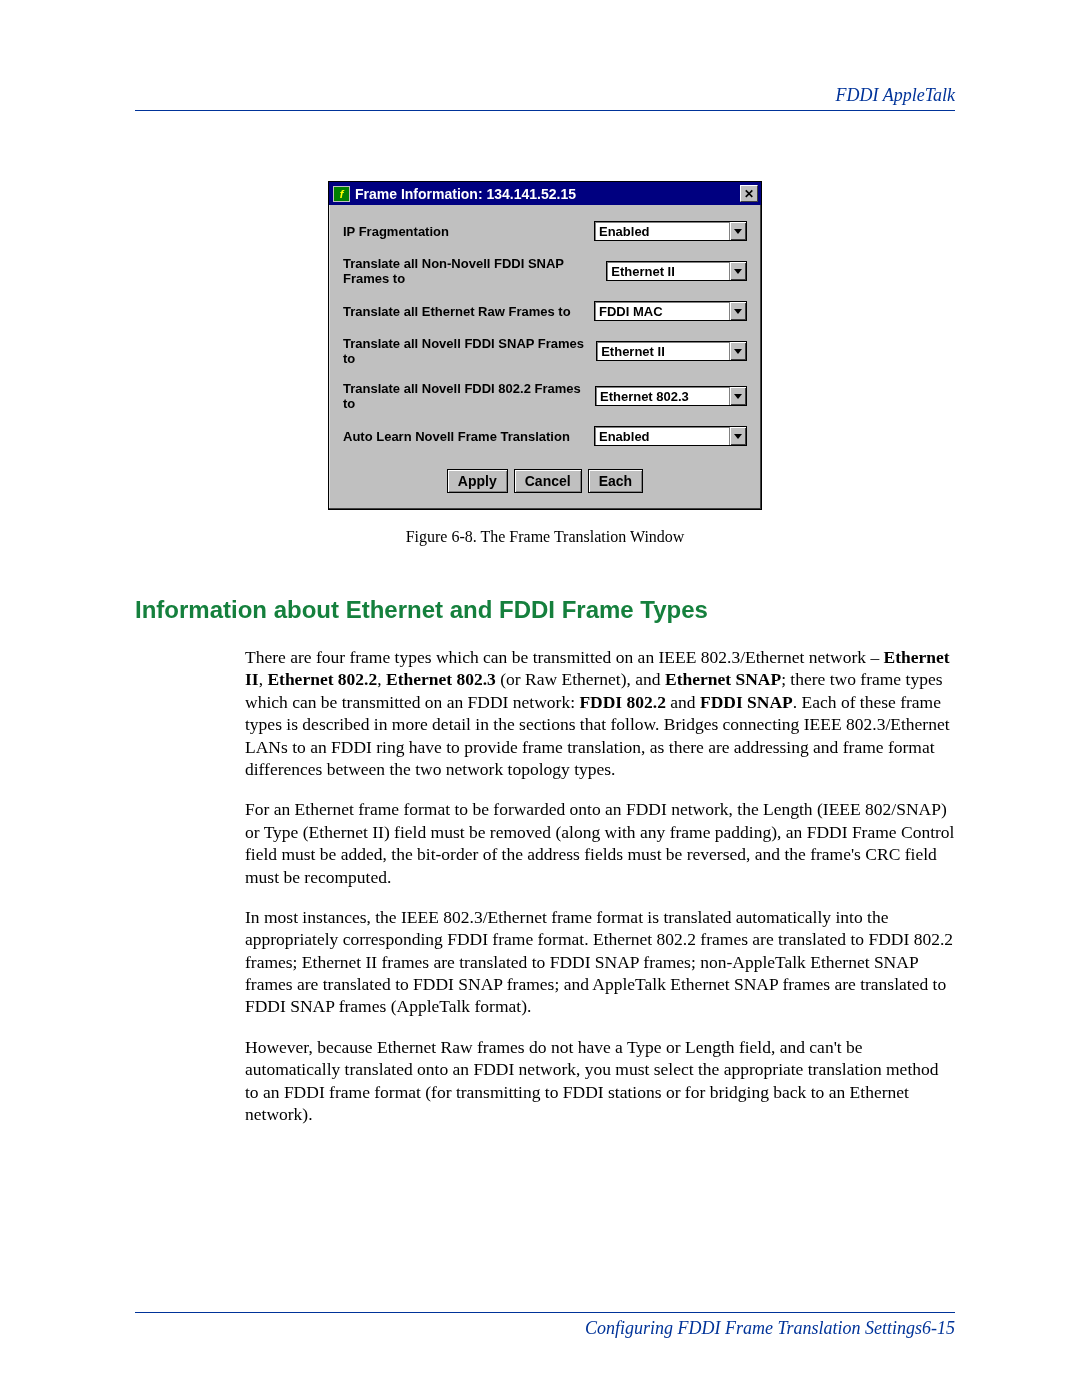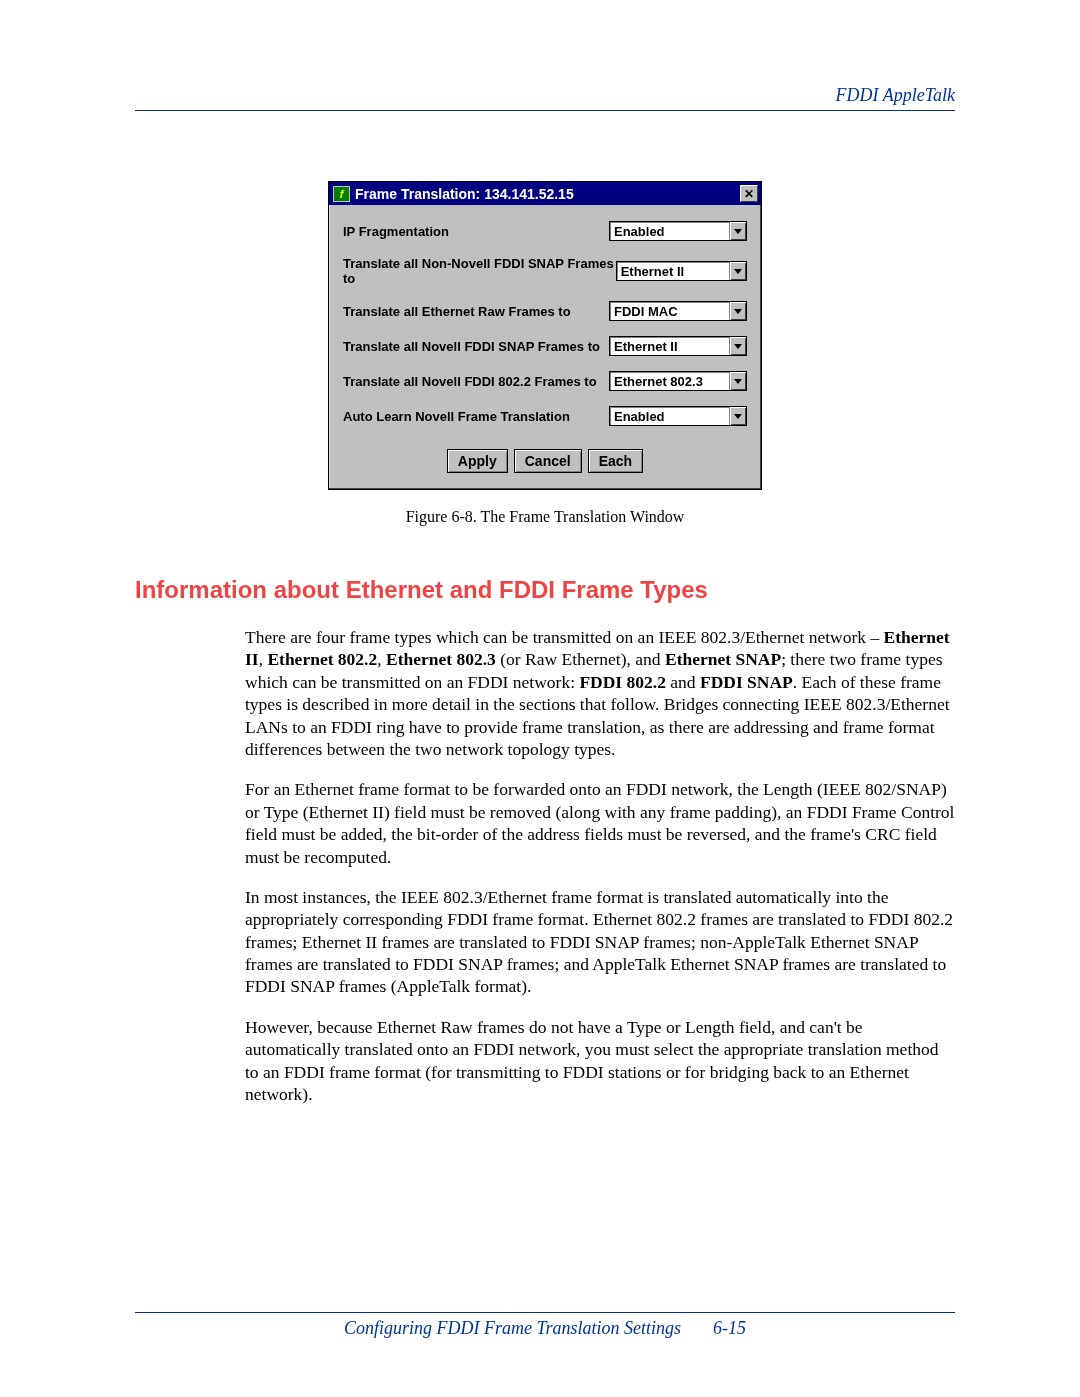--- a/index.html
+++ b/index.html
@@ -98,21 +98,21 @@
     justify-content: space-between;
     margin-bottom: 15px;
     font-weight: bold;
   }
   .form-label {
     font-size: 13px;
     color: #000;
   }
   .dropdown {
     display: flex;
-    width: 138px;
+    width: 153px;
     height: 20px;
     background: #fff;
     border: 1px solid #000;
     box-shadow: inset 1px 1px 0 #808080;
     box-sizing: border-box;
   }
   .dropdown-value {
     flex: 1;
     padding: 2px 4px;
     font-size: 13px;
@@ -151,21 +151,21 @@
     box-shadow: inset 1px 1px 0 #fff, inset -1px -1px 0 #808080;
     cursor: pointer;
     min-width: 50px;
   }
   .figure-caption {
     text-align: center;
     font-size: 16px;
     margin-bottom: 50px;
   }
   .section-heading {
-    color: #ef4444;
+    color: #15803d;
     font-family: Arial, sans-serif;
     font-weight: bold;
     font-size: 24px;
     margin-bottom: 22px;
     margin-top: 44px;
   }
   .body-text {
     margin-left: 110px;
     font-size: 17.5px;
     line-height: 1.28;
@@ -179,40 +179,39 @@
     left: 135px;
     right: 125px;
   }
   .footer-rule {
     border: none;
     border-top: 1.4px solid #003399;
     margin: 0 0 5px 0;
   }
   .footer-row {
     display: flex;
-    justify-content: center;
+    justify-content: flex-end;
     color: #003399;
     font-style: italic;
     font-size: 18px;
-    gap: 32px;
   }
 </style>
 </head>
 <body>
 
 <div class="page">
   <div class="header-right">FDDI AppleTalk</div>
   <hr class="header-rule">
 
   <div class="dialog-wrapper">
     <div class="dialog">
       <div class="dialog-titlebar">
         <span class="title-left">
           <span class="title-icon">f</span>
-          <span>Frame Translation: 134.141.52.15</span>
+          <span>Frame Information: 134.141.52.15</span>
         </span>
         <span class="close-btn">✕</span>
       </div>
       <div class="dialog-body">
 
         <div class="form-row">
           <span class="form-label">IP Fragmentation</span>
           <div class="dropdown">
             <span class="dropdown-value">Enabled</span>
             <span class="dropdown-arrow"></span>

